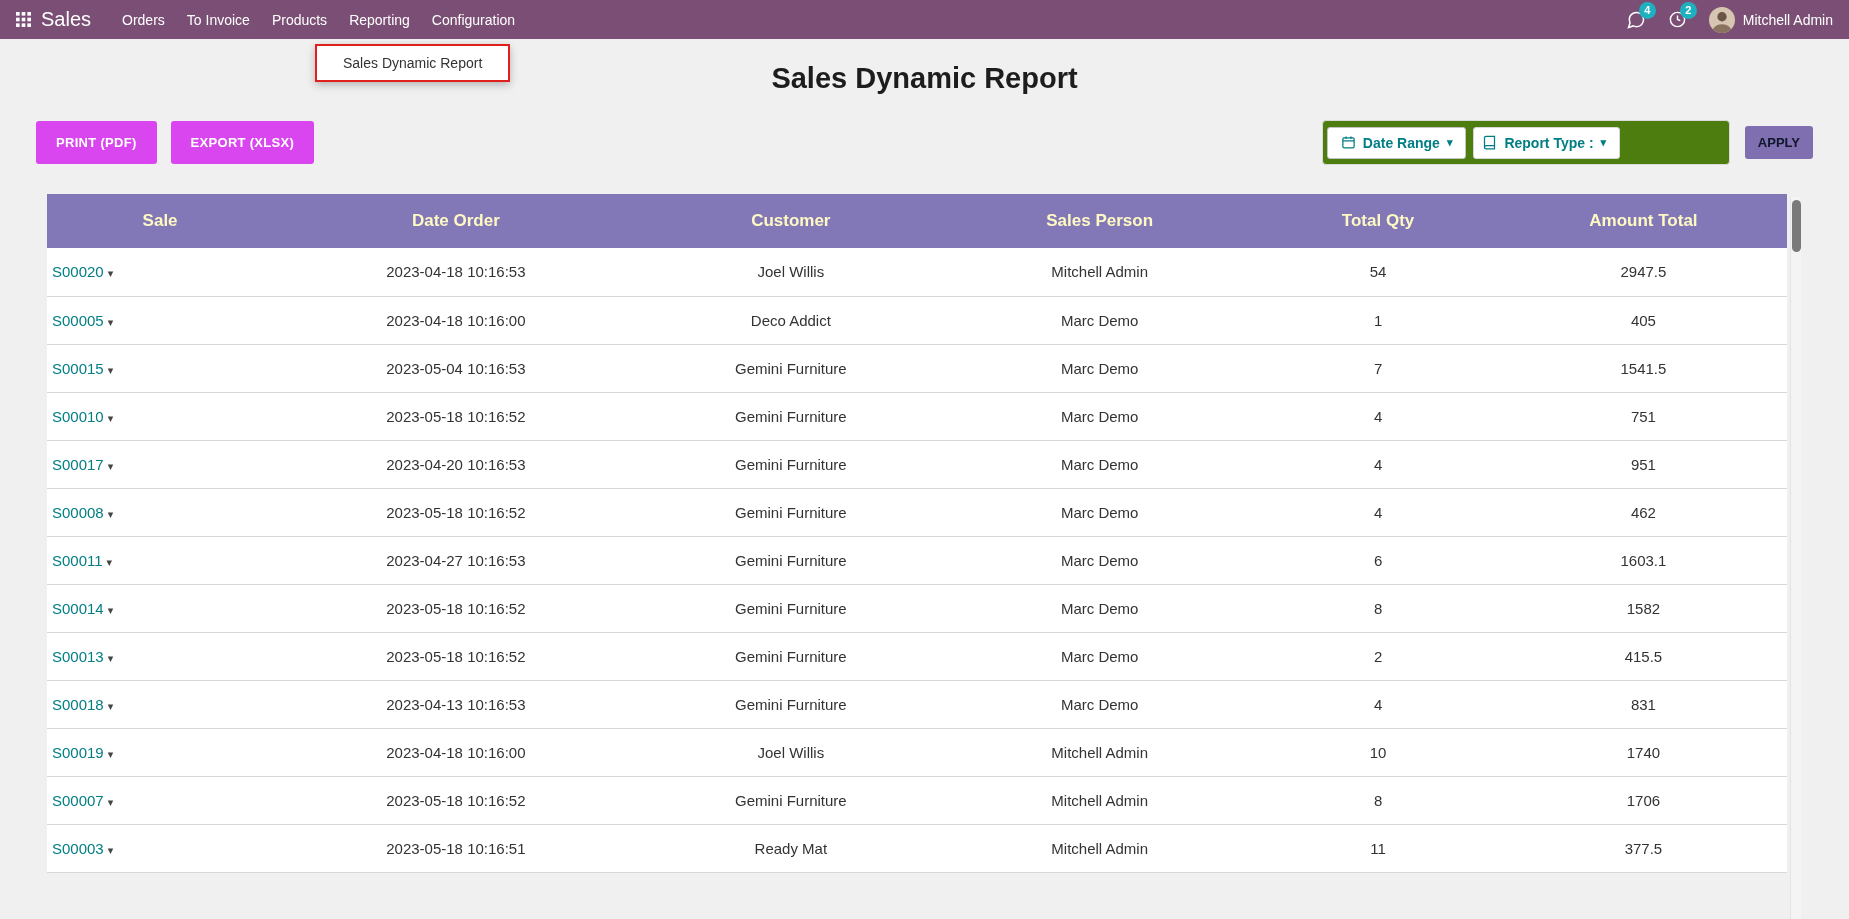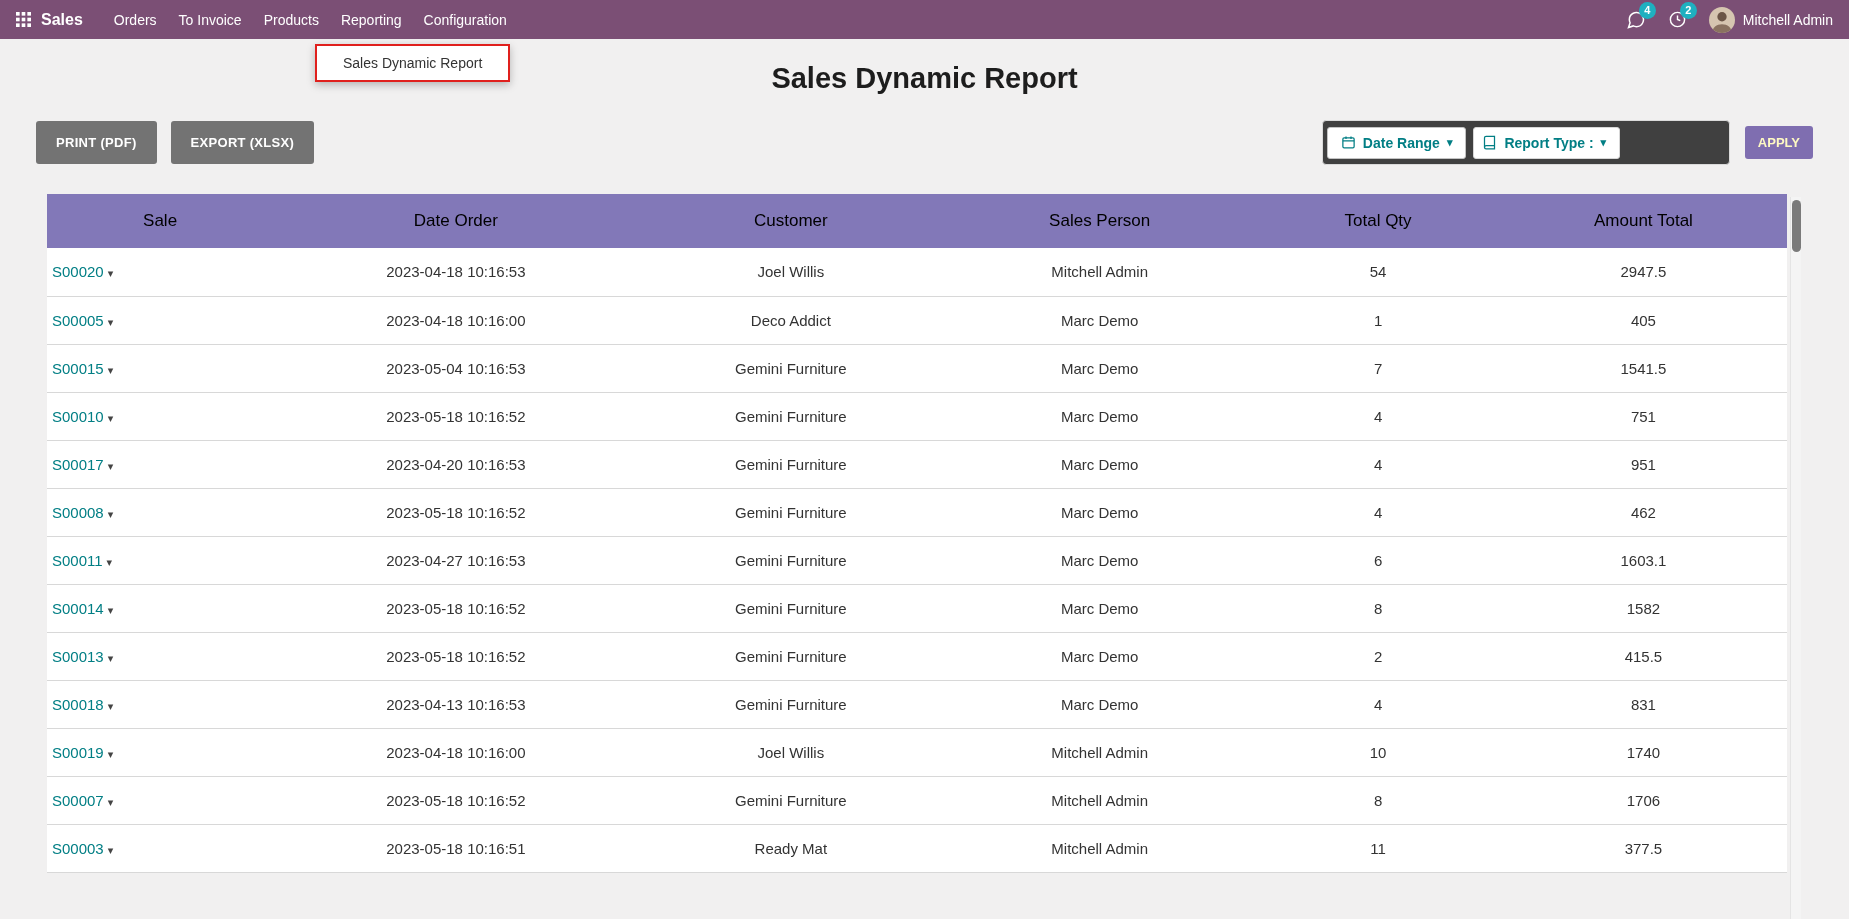--- a/index.html
+++ b/index.html
@@ -8,21 +8,21 @@
     width:1849px; height:919px; overflow:hidden; position:relative;
     background:#f1f0f0; font-family:"Liberation Sans", sans-serif;
   }
   
   .navbar {
     height:39px; background:#7b4f75; color:#fff;
     display:flex; align-items:center; padding:0 16px;
   }
   .nav-left { display:flex; align-items:center; }
   .apps-icon { display:flex; margin-right:10px; cursor:pointer; }
-  .brand { font-size:16px; font-weight:700; margin-right:20px; cursor:pointer; }
+  .brand { font-size:20px; font-weight:400; margin-right:20px; cursor:pointer; }
   .nav-item {
     font-size:14px; color:#fff; text-decoration:none;
     padding:11px 11px; cursor:pointer; white-space:nowrap;
   }
   .nav-right { margin-left:auto; display:flex; align-items:center; gap:22px; }
   .icon-wrap { position:relative; display:flex; cursor:pointer; }
   .badge {
     position:absolute; top:-8px; right:-10px;
     background:#1fb0c0; color:#fff; font-size:11px; font-weight:700;
     min-width:17px; height:17px; line-height:17px; text-align:center;
@@ -49,48 +49,48 @@
     font-size:29px; font-weight:700; color:#1d1d1d;
   }
 
   
   .toolbar {
     display:flex; align-items:center; justify-content:space-between;
     padding:0 36px; margin-top:25px;
   }
   .toolbar-left { display:flex; align-items:center; }
   .btn-purple {
-    background:#737373; color:#fff; border:none; border-radius:3px;
+    background:#d946ef; color:#fff; border:none; border-radius:3px;
     font-family:inherit; font-size:13px; font-weight:600; letter-spacing:.3px;
     padding:14px 20px; margin-right:14px; cursor:pointer;
   }
   .toolbar-right { display:flex; align-items:center; gap:15px; }
   .filter-panel {
-    background:#404040; border:1px solid #dadada; border-radius:4px;
+    background:#4d7c0f; border:1px solid #dadada; border-radius:4px;
     display:flex; align-items:center; padding:4px; width:408px; height:45px;
   }
   .filter-btn {
     background:#fff; border:1px solid #c3c3c3; border-radius:3px;
     color:#017e84; font-family:inherit; font-size:14px; font-weight:700;
     padding:7px 13px; display:flex; align-items:center; gap:7px; cursor:pointer;
     white-space:nowrap;
   }
   .filter-btn.light { border-color:#d7d7d7; margin-left:7px;padding-left:8px; }
   .caret-glyph { font-size:11px; }
   .btn-apply {
-    background:#7f6eb0; color:#fef9c3; border:none; border-radius:3px;
+    background:#7f6eb0; color:#0f172a; border:none; border-radius:3px;
     font-family:inherit; font-size:13px; font-weight:600;
     padding:9px 13px; cursor:pointer;
   }
 
   
   .table-wrap { margin:29px 0 0 47px; width:1740px; background:#fff; }
   table { width:100%; border-collapse:collapse; }
   thead th {
-    background:#8278b8; color:#000000; font-size:17px; font-weight:400;
+    background:#8278b8; color:#fef9c3; font-size:17px; font-weight:700;
     height:54px; text-align:center;
   }
   tbody td {
     height:48px; border-bottom:1px solid #d8d8d8;
     font-size:15px; color:#333; text-align:center; background:#fff;
   }
   td.col-sale { text-align:left; padding-left:5px; }
   td.col-sale a { color:#017e84; text-decoration:none; cursor:pointer; }
   .row-caret { color:#444; font-size:11px; margin-left:4px; cursor:pointer; }
 

